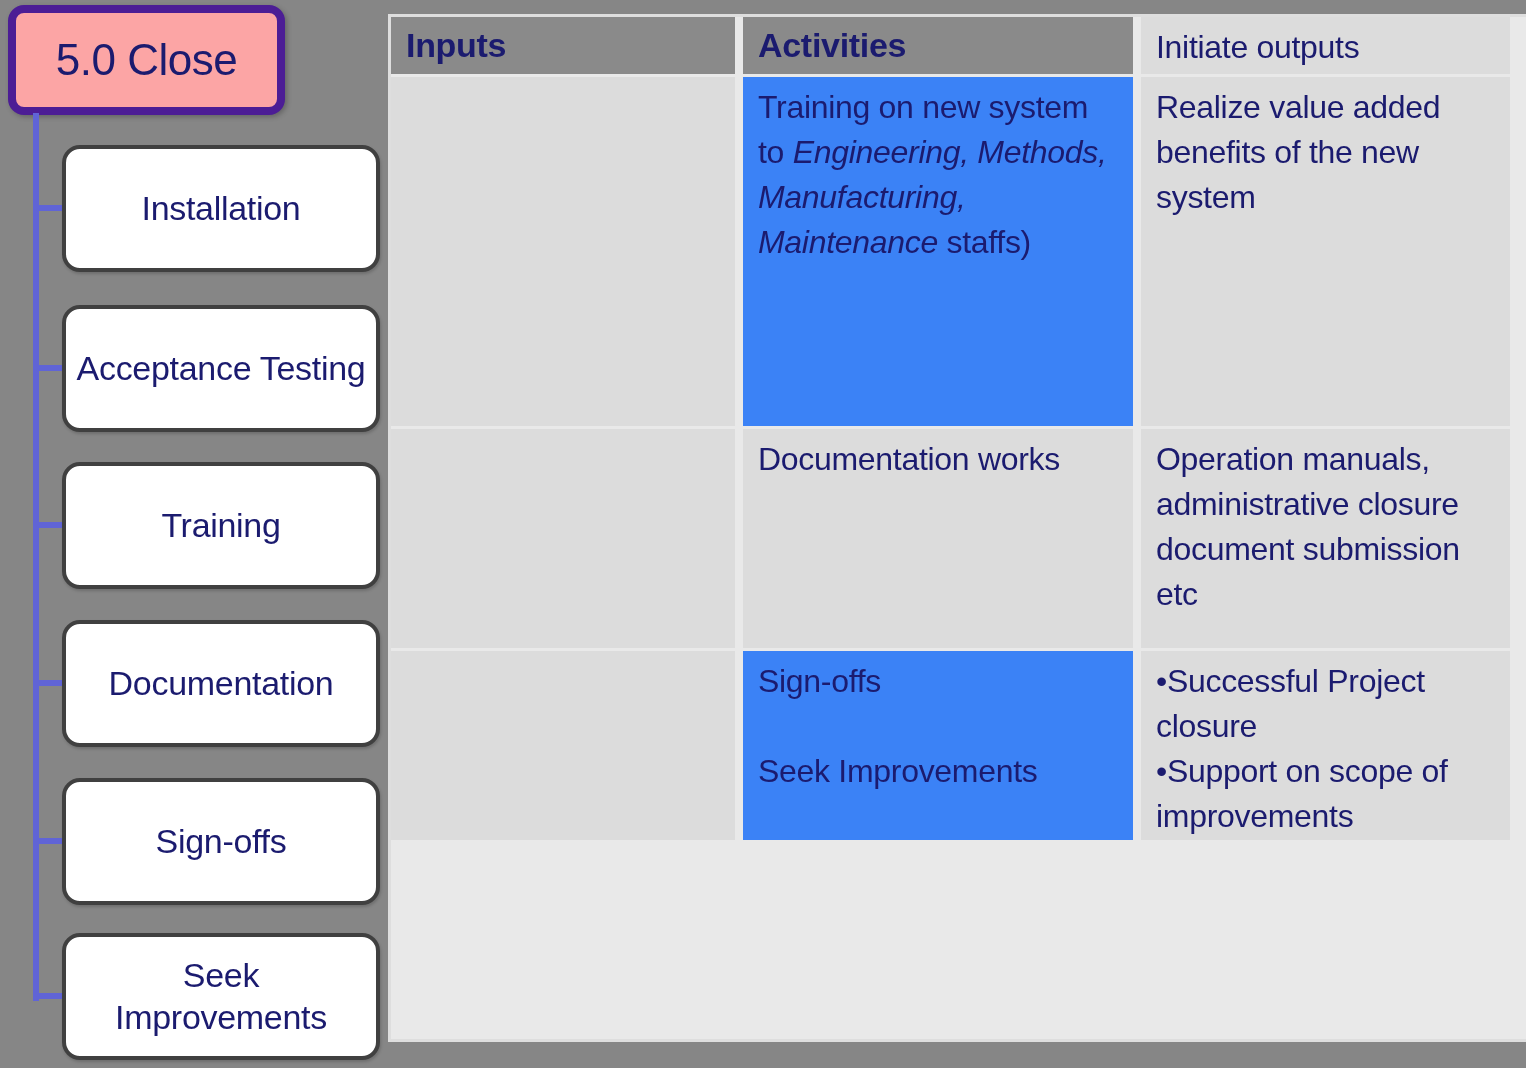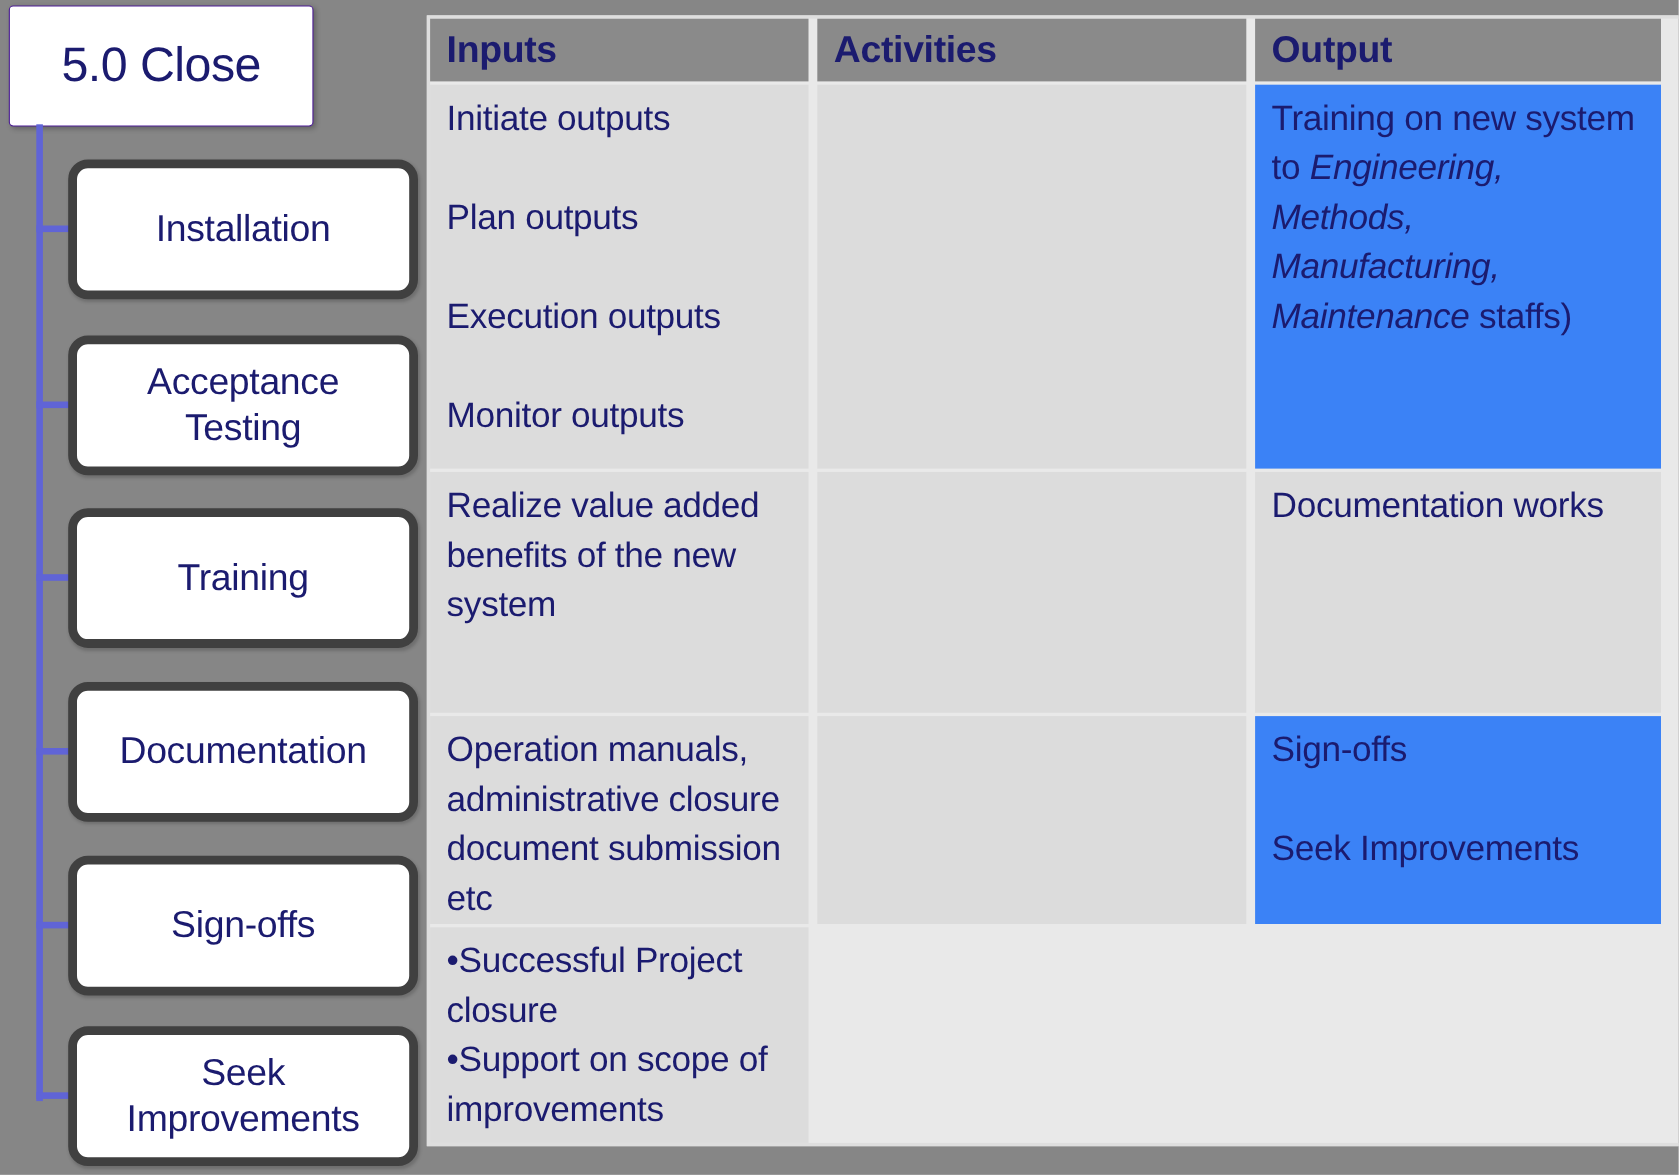--- a/index.html
+++ b/index.html
@@ -7,35 +7,35 @@
     width:1526px;height:1068px;position:relative;overflow:hidden;
     background:#868686;
     font-family:"Liberation Sans",sans-serif;
     color:#1b1b6f;
   }
   *{box-sizing:border-box;}
 
   
   .root-node{
     position:absolute;left:8px;top:5px;width:277px;height:110px;
-    background:#ffffff;border:1px solid #4c1d95;border-radius:4px;
+    background:#fca5a5;border:8px solid #4c1d95;border-radius:16px;
     box-shadow:2px 2px 5px rgba(0,0,0,.25);
     display:flex;align-items:center;justify-content:center;
     font-size:44px;letter-spacing:-0.5px;
   }
   .trunk{
     position:absolute;left:33px;top:113px;width:6px;height:888px;
     background:#6064d6;
   }
   .stub{
     position:absolute;left:33px;width:31px;height:6px;background:#6064d6;
   }
   .tree-node{
     position:absolute;left:62px;width:318px;height:127px;
-    background:#ffffff;border:8px solid #404040;border-radius:18px;
+    background:#ffffff;border:4px solid #404040;border-radius:18px;
     display:flex;align-items:center;justify-content:center;text-align:center;
     font-size:34px;line-height:1.22;letter-spacing:-0.3px;
     box-shadow:1px 2px 3px rgba(0,0,0,.18);
     padding:4px 10px;
   }
   .n0{top:145px}.n1{top:305px}.n2{top:462px}.n3{top:620px}.n4{top:778px}.n5{top:933px}
   .s0{top:205px}.s1{top:365px}.s2{top:522px}.s3{top:680px}.s4{top:838px}.s5{top:993px}
 
   
   .iao-table{
@@ -91,21 +91,20 @@
   <span>Sign-offs</span>
 </div>
 <div class="tree-node n5">
   <span>Seek Improvements</span>
 </div>
 
 <div class="iao-table">
 
   <div class="cell hdr">Inputs</div>
   <div class="cell hdr">Activities</div>
-  <div class="cell hdr">Output</div>
 
   <div class="cell light">Initiate outputs
 
 Plan outputs
 
 Execution outputs
 
 Monitor outputs</div>
 
   <div class="cell light"></div>

